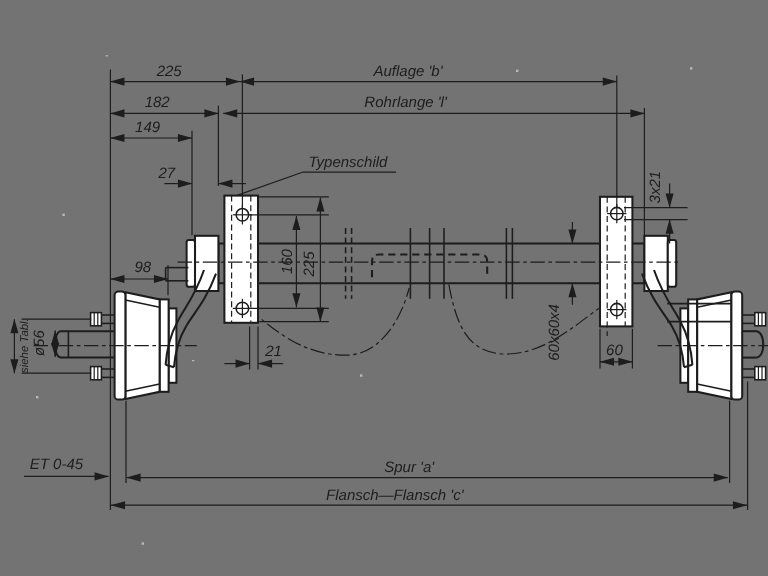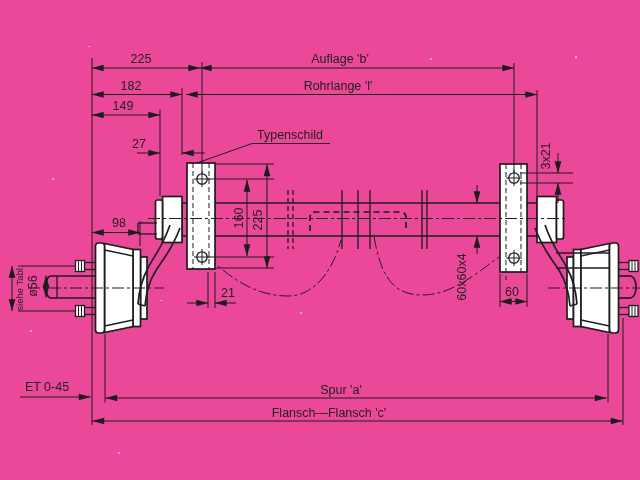--- a/index.html
+++ b/index.html
@@ -1,16 +1,16 @@
 <!DOCTYPE html>
 <html><head>
 <meta charset="utf-8">
 <style>
   html,body{margin:0;padding:0;background:#e8e8e8;}
-  .stage{width:640px;height:480px;background:#ec4899;position:relative;overflow:hidden;}
+  .stage{width:640px;height:480px;background:#737373;position:relative;overflow:hidden;font-style:italic;}
   svg{display:block;}
   svg text{font-family:"Liberation Sans","DejaVu Sans",sans-serif;font-size:12.5px;fill:#1d1d1d;}
   svg text.sm{font-size:9.5px;}
   .thin{stroke:#1d1d1d;stroke-width:1;fill:none;}
   .med{stroke:#1d1d1d;stroke-width:1.3;fill:none;}
   .thick{stroke:#1d1d1d;stroke-width:1.7;fill:none;}
   .wfill{fill:#ffffff;}
   .dash{stroke-dasharray:5,3;}
   .cl{stroke-dasharray:12,3,3,3;}
   .staple{stroke-dasharray:6,4;}

